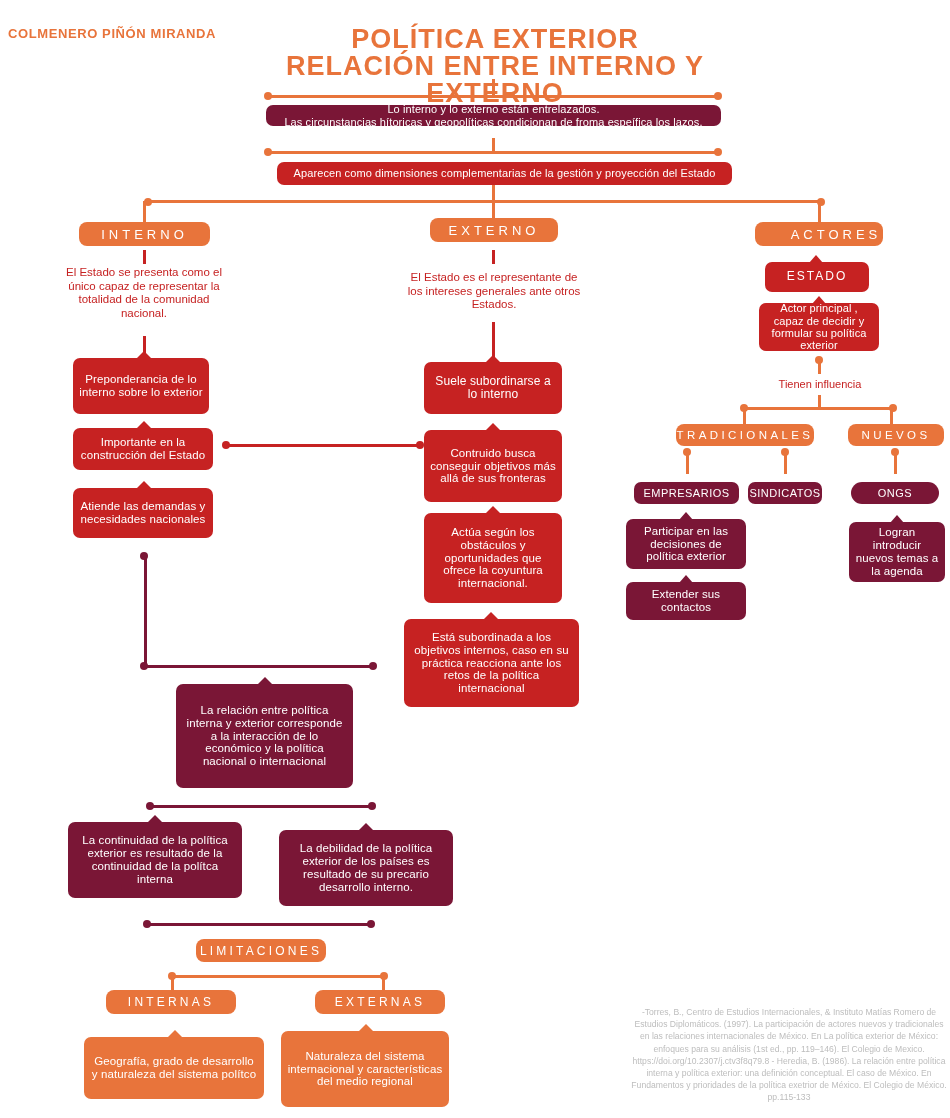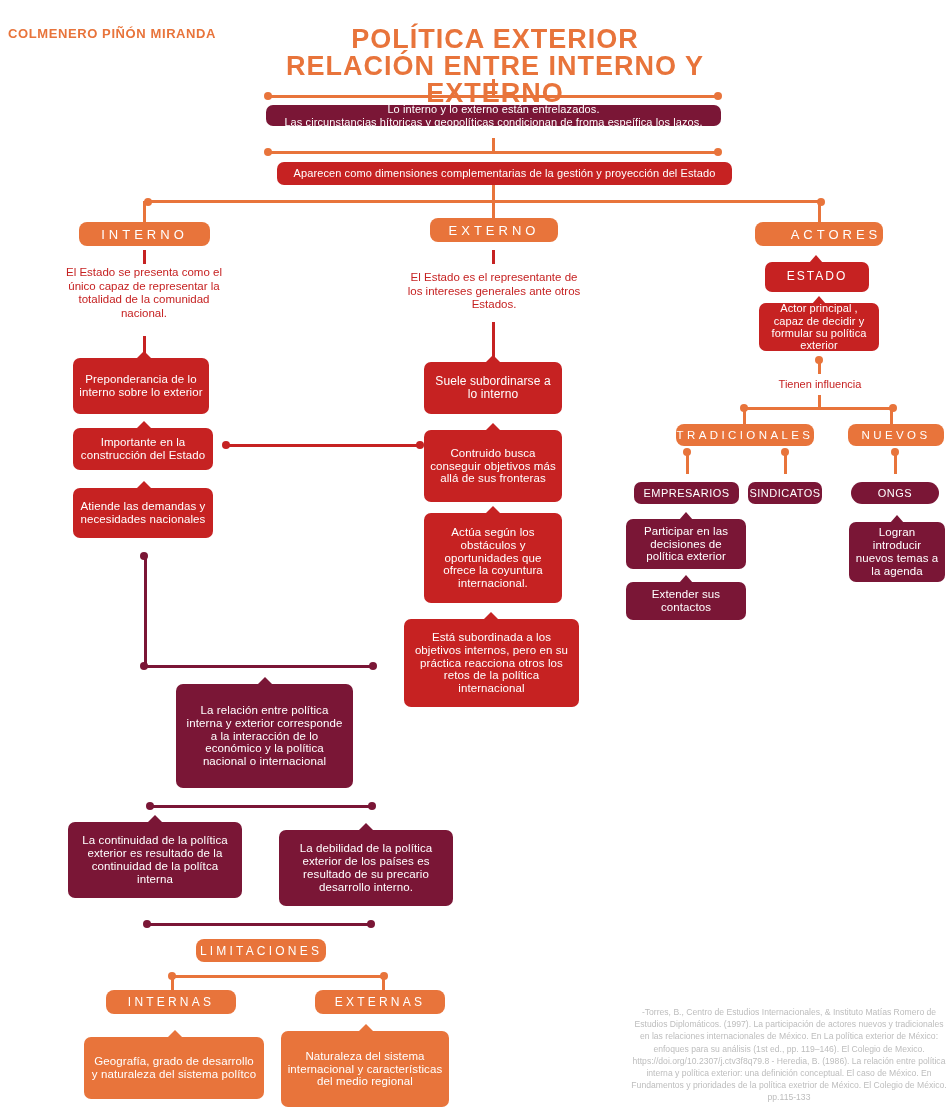--- a/index.html
+++ b/index.html
@@ -164,21 +164,21 @@
     <span>Contruido busca conseguir objetivos más allá de sus fronteras</span>
   </div>
   <div class="notch" style="left:485px;top:423px;border-left:8px solid transparent;border-right:8px solid transparent;border-bottom:8px solid #c62222;"></div>
 
   <div class="node red" style="left:424px;top:513px;width:138px;height:90px;font-size:11.5px;">
     <span>Actúa según los obstáculos y oportunidades que ofrece la coyuntura internacional.</span>
   </div>
   <div class="notch" style="left:485px;top:506px;border-left:8px solid transparent;border-right:8px solid transparent;border-bottom:8px solid #c62222;"></div>
 
   <div class="node red" style="left:404px;top:619px;width:175px;height:88px;font-size:11.5px;">
-    <span>Está subordinada a los objetivos internos, pero en su práctica reacciona otros los retos de la política internacional</span>
+    <span>Está subordinada a los objetivos internos, caso en su práctica reacciona ante los retos de la política internacional</span>
   </div>
   <div class="notch" style="left:483px;top:612px;border-left:8px solid transparent;border-right:8px solid transparent;border-bottom:8px solid #c62222;"></div>
 
   <div class="pill" style="left:755px;top:222px;width:128px;height:24px;font-size:13px;padding-left:34px;">
     <span>Actores</span>
   </div>
 
   <div class="node red" style="left:765px;top:262px;width:104px;height:30px;font-size:12px;letter-spacing:2px;">
     <span style="text-transform:uppercase;">Estado</span>
   </div>

